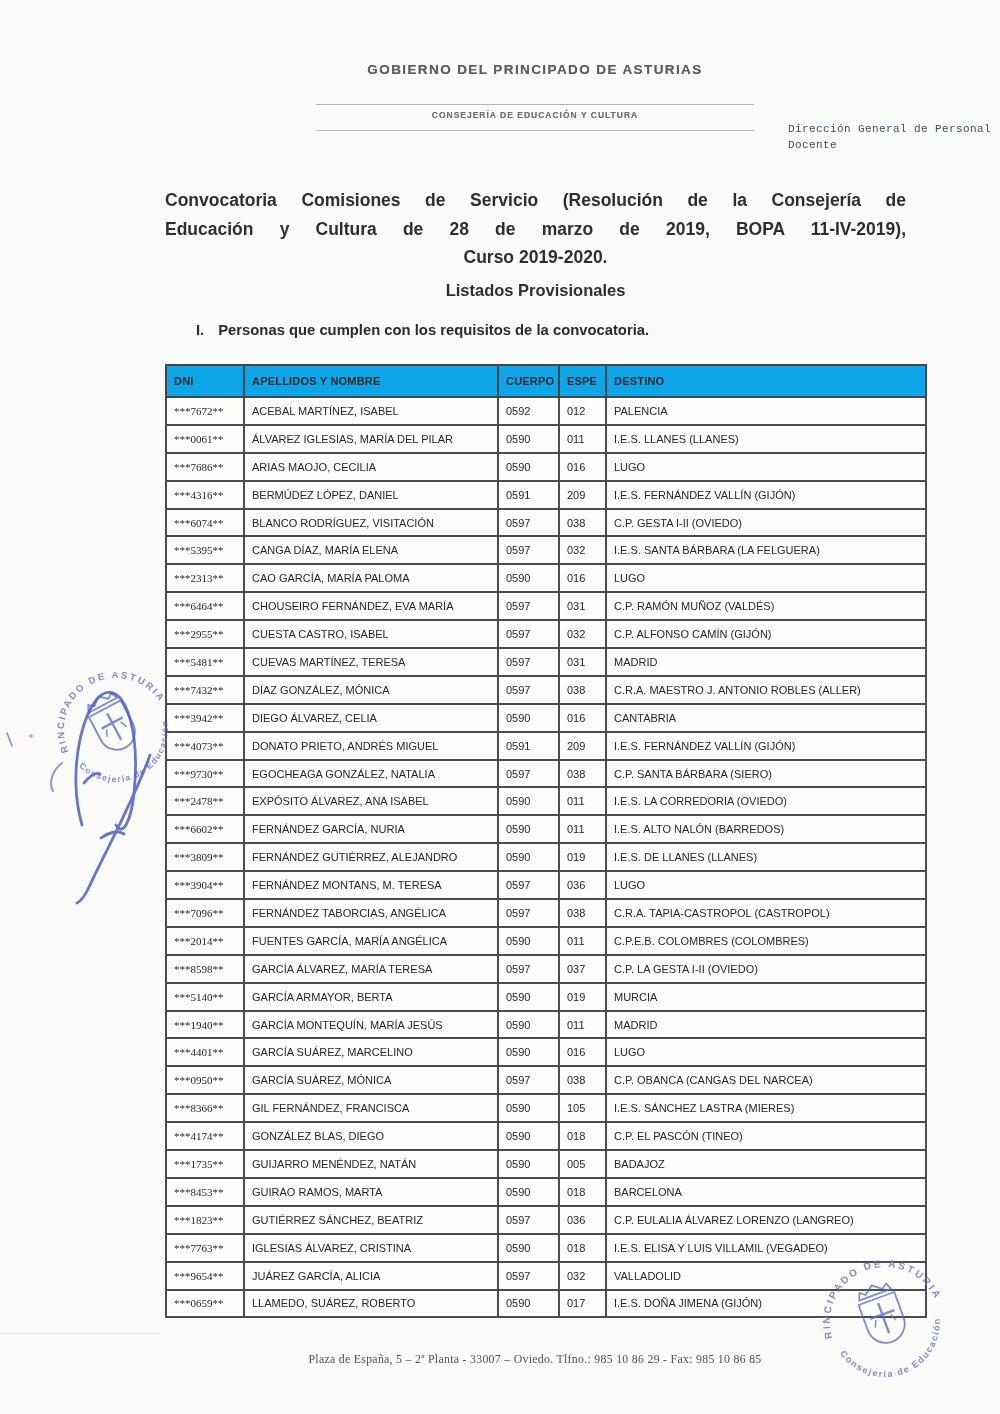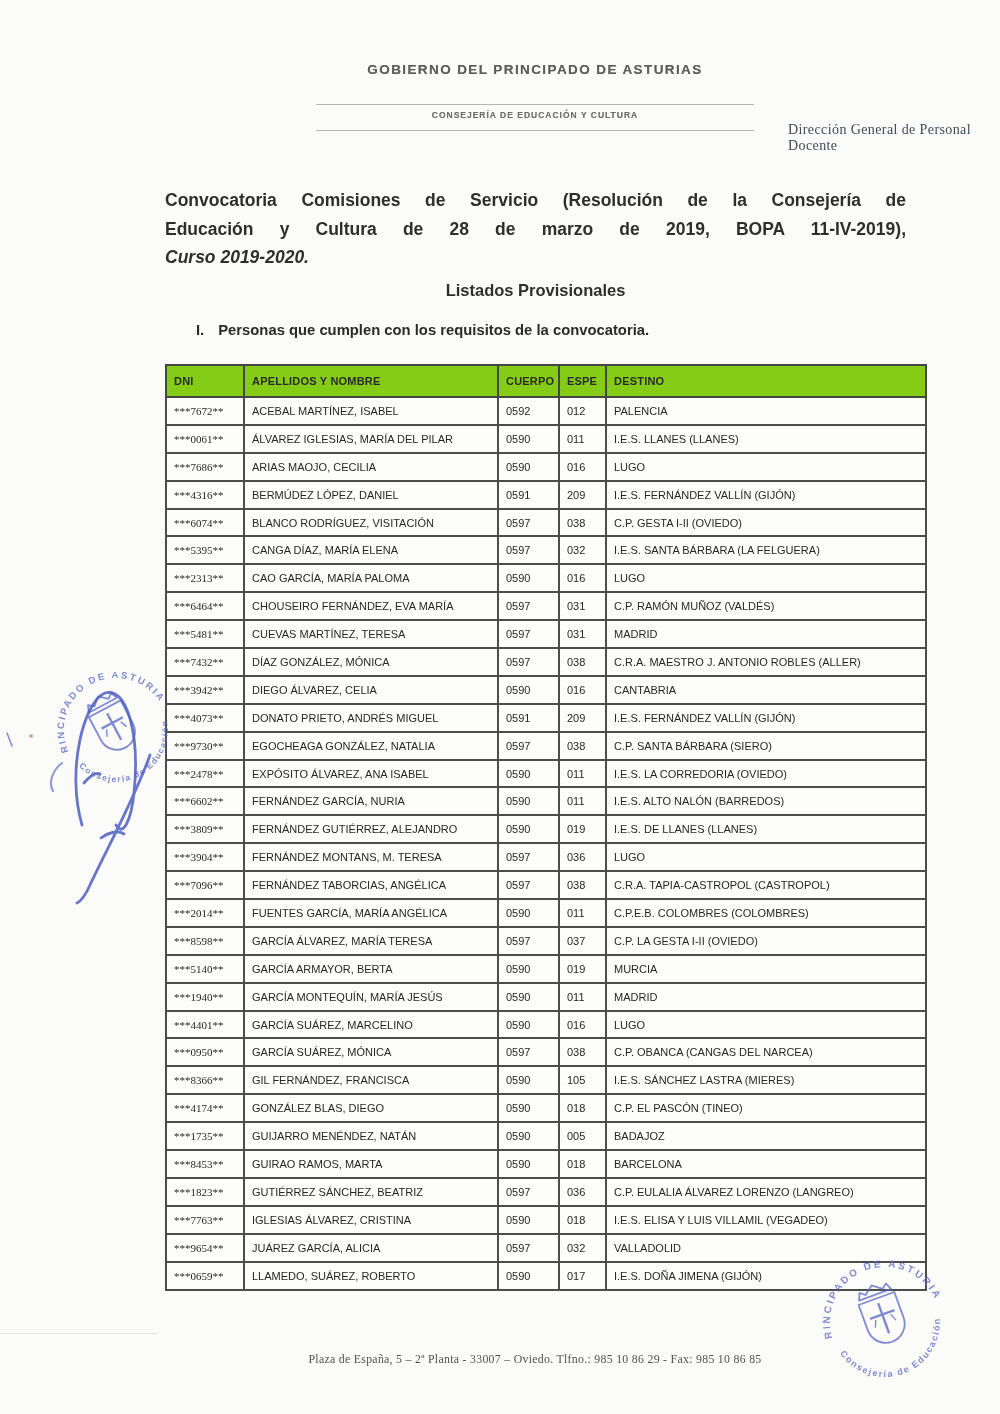--- a/index.html
+++ b/index.html
@@ -21,31 +21,31 @@
   .rule{height:0;border-top:1px solid #b4b4b2;}
   .rule-1{left:316px;top:104px;width:438px;}
   .rule-2{left:316px;top:130px;width:438px;}
   .dept-name{
     left:316px;top:110px;width:438px;text-align:center;
     font-size:8.5px;letter-spacing:1px;color:#6e6e6e;font-weight:bold;
     text-shadow:0 0 .5px #aaa;
   }
   .office{
     left:788px;top:122px;width:205px;
-    font-family:Liberation Serif, serif;font-size:14px;line-height:15.5px;
+    font-family:Liberation Mono, monospace;font-size:11px;line-height:15.5px;
     color:#3f4c57;letter-spacing:.4px;
   }
 
   
   .doc-title{
     left:165px;top:186px;width:741px;
     font-size:17.5px;font-weight:bold;line-height:28.5px;color:#2e2e2e;
   }
   .doc-title .jline{display:block;text-align:justify;text-align-last:justify;}
-  .doc-title .lline{display:block;text-align:left;font-style:italic;}
+  .doc-title .lline{display:block;text-align:center;}
   .subtitle{
     left:165px;top:281px;width:741px;text-align:center;
     font-size:16.5px;font-weight:bold;color:#2e2e2e;
   }
   .section-head{
     left:196px;top:322px;width:740px;
     font-size:14.8px;font-weight:bold;color:#2b2b2b;display:flex;
   }
   .section-head .sec-num{margin-right:14px;}
 
@@ -55,21 +55,21 @@
     border-collapse:collapse;table-layout:fixed;
     background:#fdfdfc;
   }
   table.listado th,table.listado td{
     border:2px solid #4c4c4c;
     font-size:11px;line-height:12px;
     padding:0 0 0 7px;text-align:left;vertical-align:middle;
     white-space:nowrap;overflow:hidden;color:#262626;
   }
   table.listado th{
-    background:#84cc16;height:30px;font-weight:bold;color:#2a2a2a;
+    background:#0ea5e9;height:30px;font-weight:bold;color:#2a2a2a;
     letter-spacing:.2px;border-color:#454545;
   }
   table.listado td{height:25.9px;}
   .col-dni{width:78px;font-family:Liberation Serif, serif;}
   .col-nombre{width:254px;}
   .col-cuerpo{width:61px;}
   .col-espe{width:47px;}
   .col-destino{width:320px;}
 
   
@@ -178,20 +178,27 @@
         <td class="col-cuerpo">0590</td>
         <td class="col-espe">016</td>
         <td class="col-destino">LUGO</td>
       </tr>
       <tr>
         <td class="col-dni">***6464**</td>
         <td class="col-nombre">CHOUSEIRO FERNÁNDEZ, EVA MARÍA</td>
         <td class="col-cuerpo">0597</td>
         <td class="col-espe">031</td>
         <td class="col-destino">C.P. RAMÓN MUÑOZ (VALDÉS)</td>
+      </tr>
+      <tr>
+        <td class="col-dni">***2955**</td>
+        <td class="col-nombre">CUESTA CASTRO, ISABEL</td>
+        <td class="col-cuerpo">0597</td>
+        <td class="col-espe">032</td>
+        <td class="col-destino">C.P. ALFONSO CAMÍN (GIJÓN)</td>
       </tr>
       <tr>
         <td class="col-dni">***5481**</td>
         <td class="col-nombre">CUEVAS MARTÍNEZ, TERESA</td>
         <td class="col-cuerpo">0597</td>
         <td class="col-espe">031</td>
         <td class="col-destino">MADRID</td>
       </tr>
       <tr>
         <td class="col-dni">***7432**</td>

